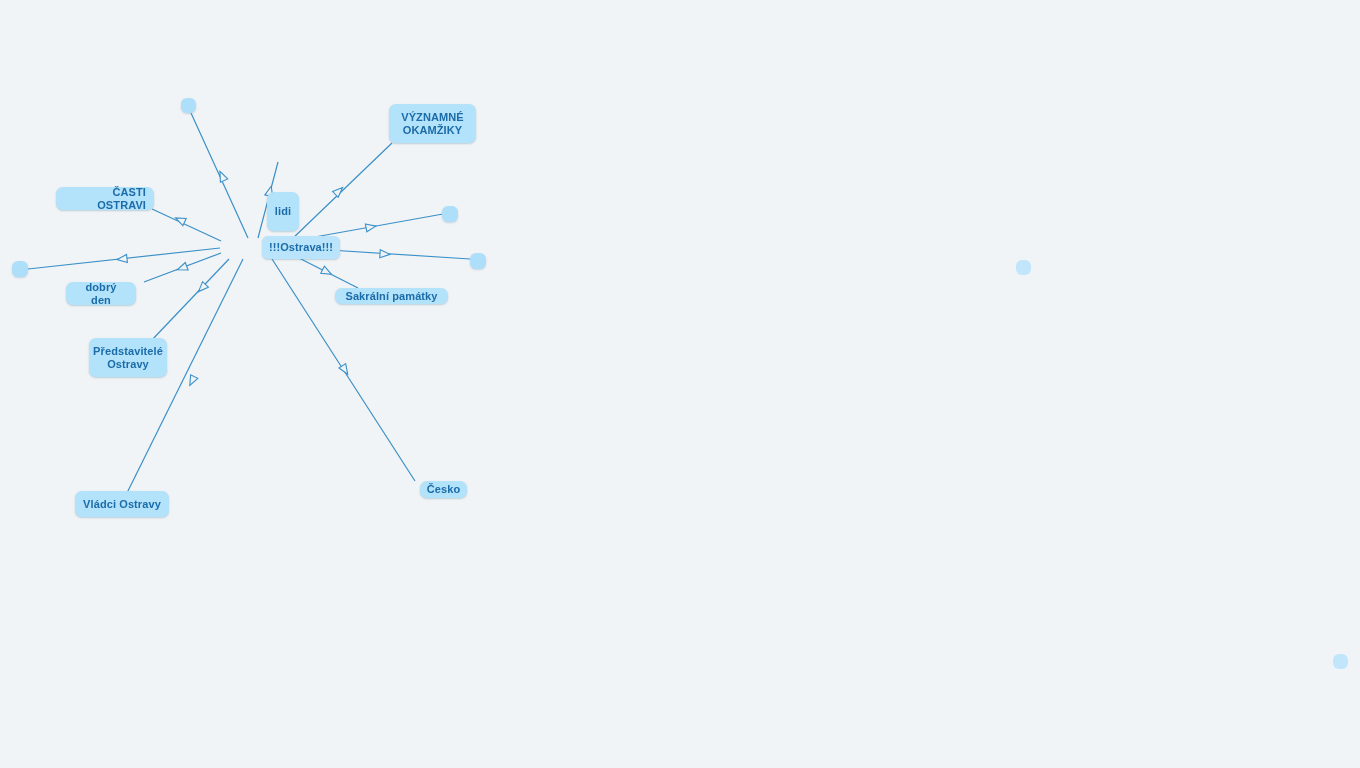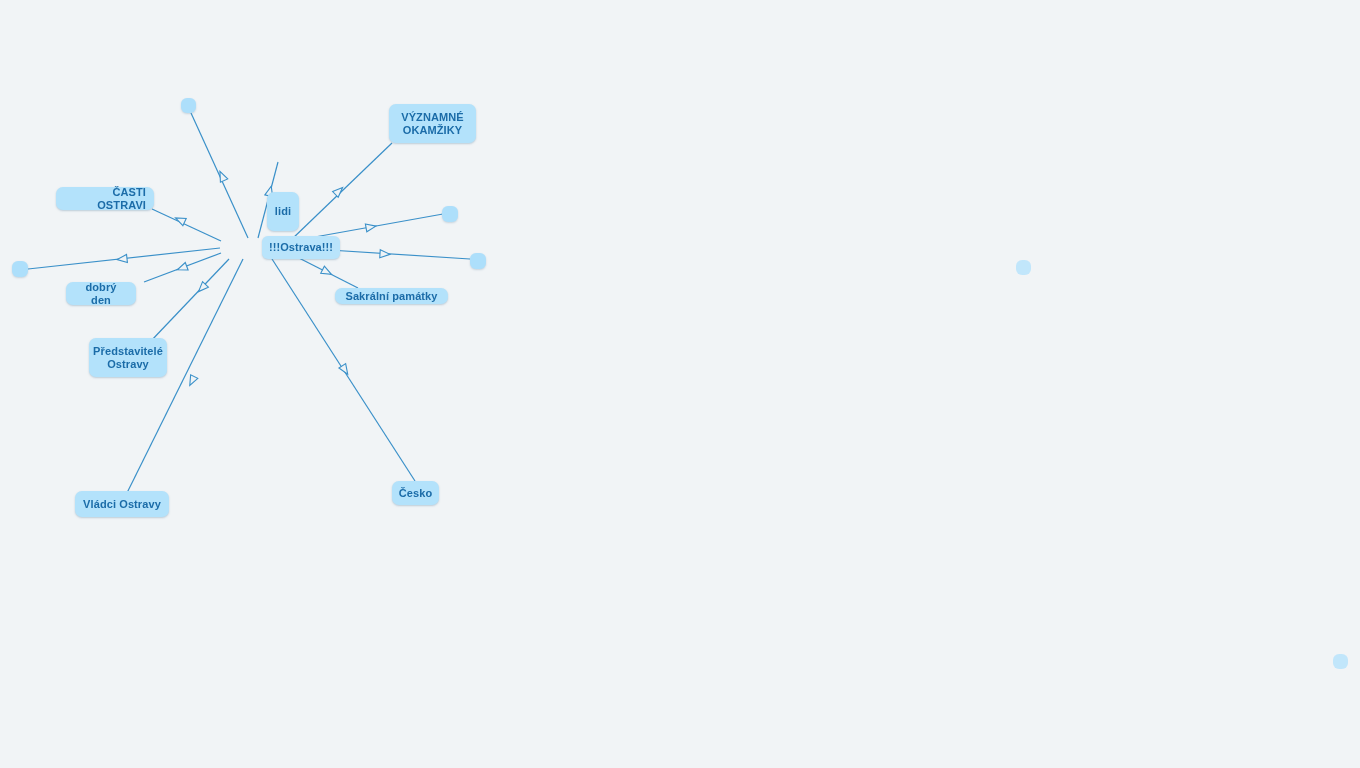--- a/index.html
+++ b/index.html
@@ -127,21 +127,21 @@
   <div id="node-layer">
       <div class="node center" style="left: 220px; top: 236px; width: 78px; height: 23px; margin-left: 42px;"><span>!!!Ostrava!!!</span></div>
       <div class="node" style="left: 389px; top: 104px; width: 87px; height: 39px;"><span>VÝZNAMNÉ
 OKAMŽIKY</span></div>
       <div class="node" style="left: 267px; top: 152px; width: 32px; height: 39px; margin-top: 40px;"><span>lidi</span></div>
       <div class="node" style="left: 56px; top: 187px; width: 98px; height: 23px; text-align: right;"><span>ČASTI OSTRAVI</span></div>
       <div class="node" style="left: 66px; top: 282px; width: 70px; height: 23px;"><span>dobrý den</span></div>
       <div class="node" style="left: 335px; top: 288px; width: 113px; height: 16px;"><span>Sakrální památky</span></div>
       <div class="node" style="left: 89px; top: 338px; width: 78px; height: 39px;"><span>Představitelé
 Ostravy</span></div>
-      <div class="node" style="left: 392px; top: 481px; width: 47px; height: 24px;"><span>Česko</span></div>
+      <div class="node" style="left: 420px; top: 481px; width: 47px; height: 17px;"><span>Česko</span></div>
       <div class="node" style="left: 75px; top: 491px; width: 94px; height: 26px;"><span>Vládci Ostravy</span></div>
       <div class="node blank" style="left: 181px; top: 98px; width: 15px; height: 15px;"></div>
       <div class="node blank" style="left: 12px; top: 261px; width: 16px; height: 16px;"></div>
       <div class="node blank" style="left: 442px; top: 206px; width: 16px; height: 16px;"></div>
       <div class="node blank" style="left: 470px; top: 253px; width: 16px; height: 16px;"></div>
       <div class="node blank pale" style="left: 1016px; top: 260px; width: 15px; height: 15px;"></div>
       <div class="node blank pale" style="left: 1333px; top: 654px; width: 15px; height: 15px;"></div>
     </div>
 
 </div>

